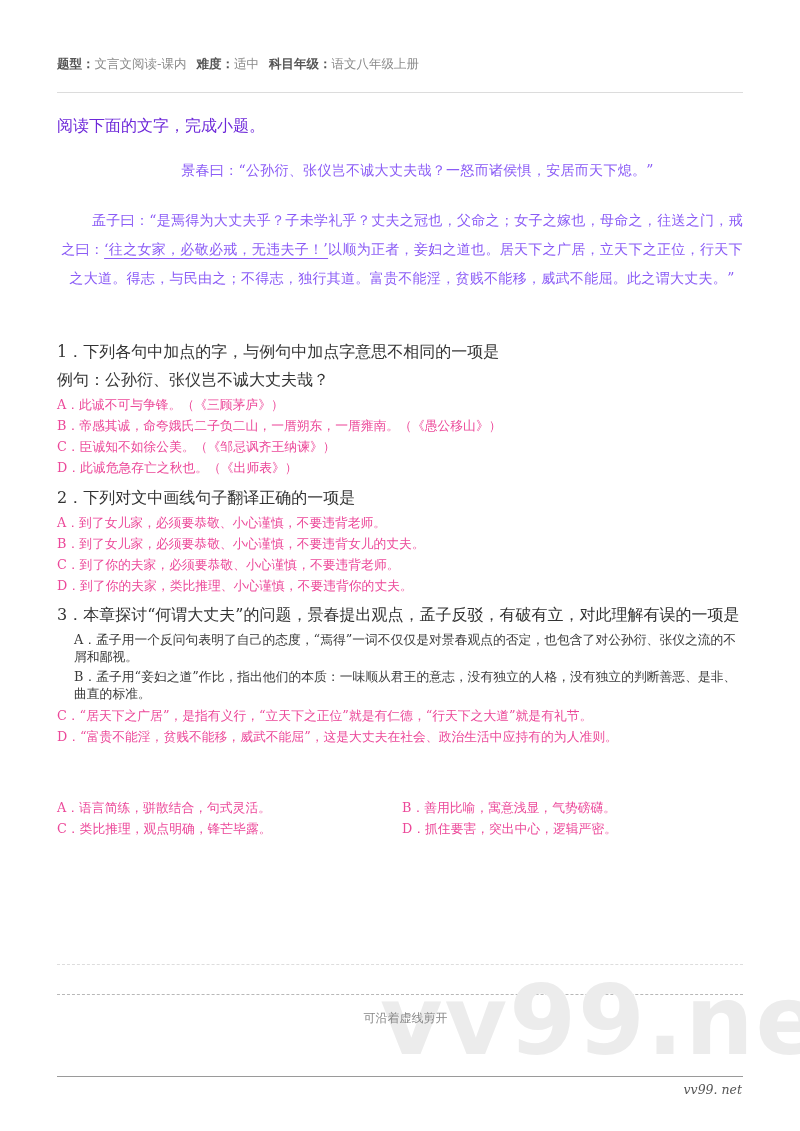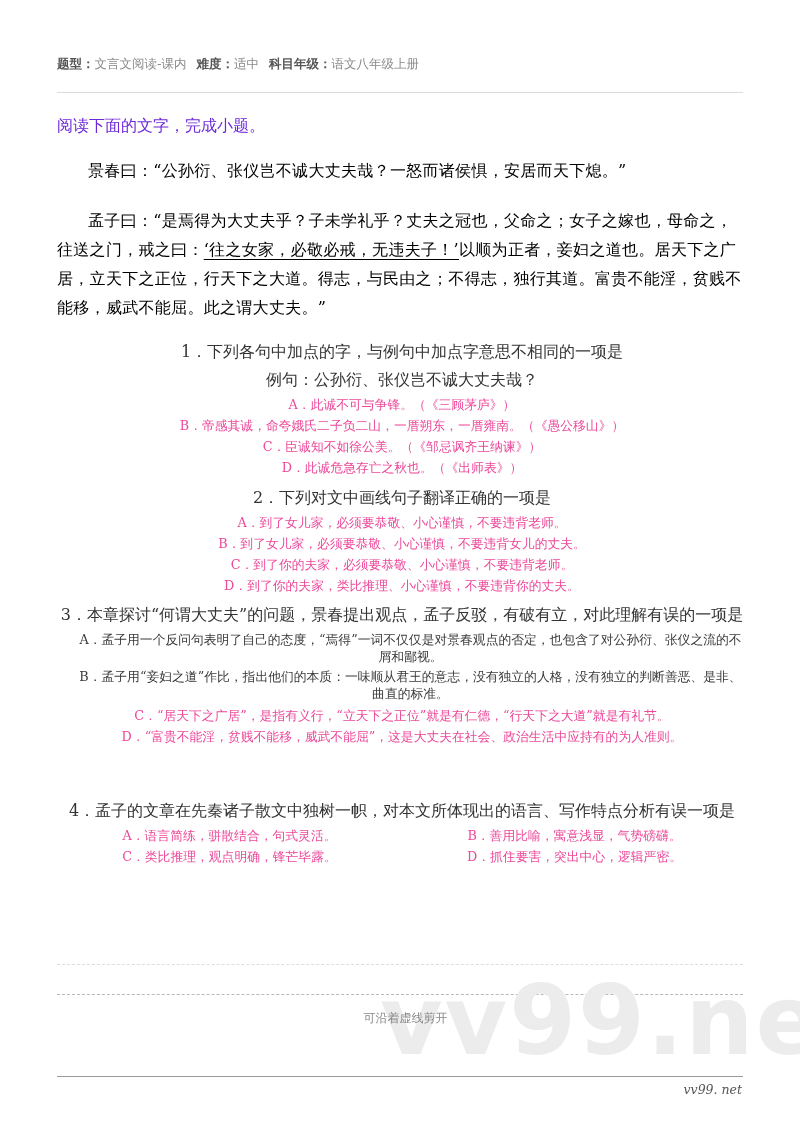--- a/index.html
+++ b/index.html
@@ -20,28 +20,28 @@
     .header-rule {
       position: absolute; left: 57px; top: 92px; width: 686px; height: 1px;
       background: #dcdcdc;
     }
     .intro {
       position: absolute; left: 57px; top: 116px;
       font-size: 16px; color: #6d28d9;
     }
     .para {
       position: absolute; left: 57px; width: 690px;
-      font-size: 16px; line-height: 29px; color: #000000;
-      text-indent: 31px; letter-spacing: 0.3px;
+      font-size: 14px; line-height: 29px; color: #8b5cf6;
+      text-indent: 31px; letter-spacing: 0.3px; text-align: center;
     }
     .para.p1 { top: 156px; }
     .para.p2 { top: 206px; }
     .underlined { text-decoration: underline; text-underline-offset: 4px; text-decoration-thickness: 1px; }
 
-    .q { position: absolute; left: 57px; width: 690px; color: #333; text-align: center; }
+    .q { position: absolute; left: 57px; width: 690px; color: #333; }
     .q-stem { font-size: 16px; line-height: 28px; }
     .opt { font-size: 12.8px; line-height: 21px; color: #ec4899; }
     .opt-multi { font-size: 12.8px; line-height: 17px; color: #3a3a3a; margin: 2px 0 3px 17px; }
     .opt-grid { display: flex; flex-wrap: wrap; }
     .opt-grid .opt { width: 50%; }
 
     .q1 { top: 338px; }
     .q2 { top: 484px; }
     .q3 { top: 601px; }
     .q4 { top: 797px; }
@@ -110,21 +110,20 @@
 
 <div class="q q3">
   <div class="q-stem">3．本章探讨“何谓大丈夫”的问题，景春提出观点，孟子反驳，有破有立，对此理解有误的一项是</div>
   <div class="opt-multi">A．孟子用一个反问句表明了自己的态度，“焉得”一词不仅仅是对景春观点的否定，也包含了对公孙衍、张仪之流的不屑和鄙视。</div>
   <div class="opt-multi">B．孟子用“妾妇之道”作比，指出他们的本质：一味顺从君王的意志，没有独立的人格，没有独立的判断善恶、是非、曲直的标准。</div>
   <div class="opt">C．“居天下之广居”，是指有义行，“立天下之正位”就是有仁德，“行天下之大道”就是有礼节。</div>
   <div class="opt">D．“富贵不能淫，贫贱不能移，威武不能屈”，这是大丈夫在社会、政治生活中应持有的为人准则。</div>
 </div>
 
 <div class="q q4">
-  <div class="q-stem">4．孟子的文章在先秦诸子散文中独树一帜，对本文所体现出的语言、写作特点分析有误一项是</div>
   <div class="opt-grid">
     <div class="opt">A．语言简练，骈散结合，句式灵活。</div>
     <div class="opt">B．善用比喻，寓意浅显，气势磅礴。</div>
     <div class="opt">C．类比推理，观点明确，锋芒毕露。</div>
     <div class="opt">D．抓住要害，突出中心，逻辑严密。</div>
   </div>
 </div>
 
 <div class="dash d1"></div>
 <div class="dash d2"></div>

